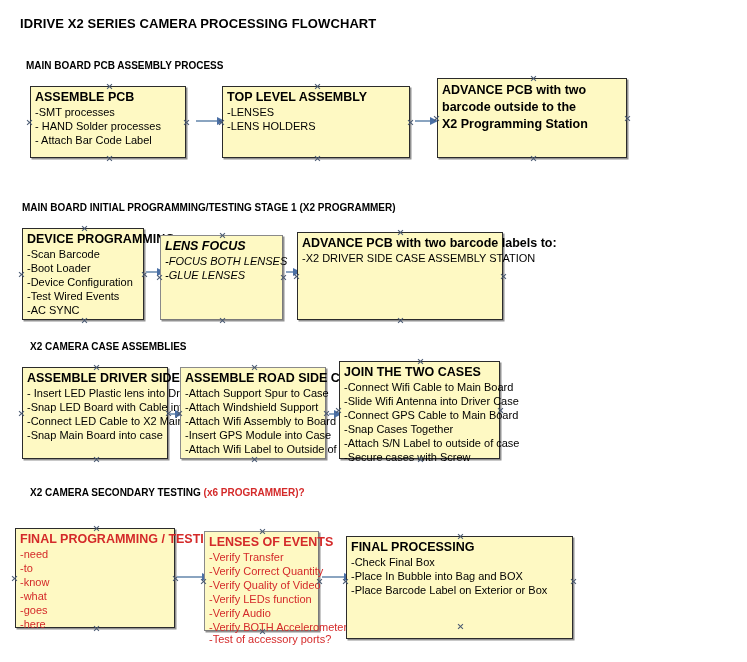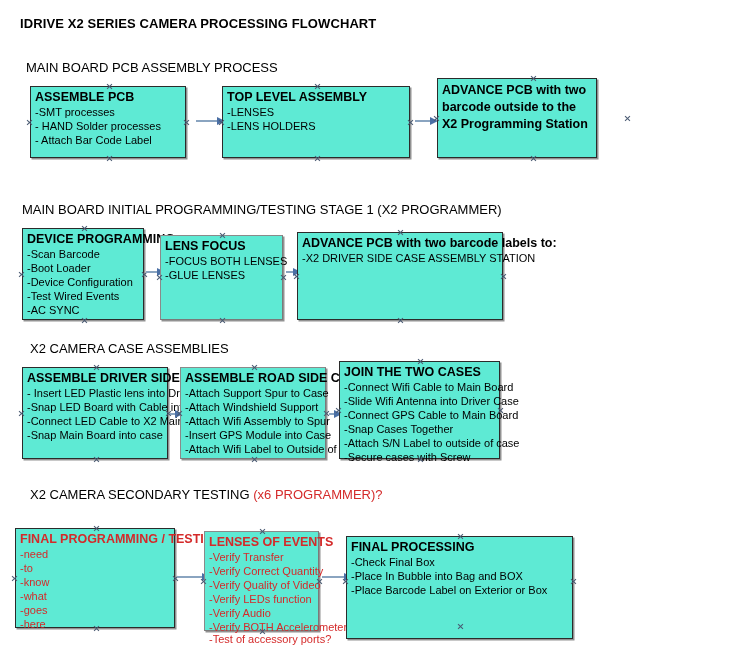--- a/index.html
+++ b/index.html
@@ -26,30 +26,30 @@
     width: 747px;
     text-align: left;
     font-size: 13px;
     font-weight: bold;
     letter-spacing: 0.1px;
     white-space: nowrap;
     padding-left: 20px;
   }
   .section-head {
     position: absolute;
-    font-size: 13px;
-    font-weight: normal;
+    font-size: 10px;
+    font-weight: bold;
     white-space: nowrap;
   }
   .section-head .red {
     color: #d42a2a;
   }
   .box {
     position: absolute;
-    background: #5eead4;
+    background: #fef9c3;
     border: 1px solid #2b2b2b;
     box-sizing: border-box;
     box-shadow: 1.5px 1.5px 0 rgba(110,110,110,0.75);
     padding: 3px 4px 2px 4px;
     overflow: visible;
   }
   .box.gray-edge {
     border-color: #7a7a7a;
     border-top-color: #8a8a8a;
     border-left-color: #8a8a8a;
@@ -144,21 +144,21 @@
     <div class="box-line">-LENSES</div>
     <div class="box-line">-LENS HOLDERS</div>
     <div class="handle" style="left:91px; top:-4px;"></div>
     <div class="handle" style="left:91px; top:68px;"></div>
     <div class="handle" style="left:-5px; top:32px;"></div>
     <div class="handle" style="left:184px; top:32px;"></div>
   </div>
 
   <div class="arrow" style="left:415px; top:120px; width:16px;"></div>
 
-  <div class="box" style="left:437px; top:78px; width:160px; height:80px;">
+  <div class="box" style="left:437px; top:78px; width:190px; height:80px;">
     <div class="box-line bold">ADVANCE PCB with two</div>
     <div class="box-line bold">barcode outside to the</div>
     <div class="box-line bold"> X2 Programming Station</div>
     <div class="handle" style="left:92px; top:-4px;"></div>
     <div class="handle" style="left:92px; top:76px;"></div>
     <div class="handle" style="left:-5px; top:36px;"></div>
     <div class="handle" style="left:186px; top:36px;"></div>
   </div>
 
   <div class="section-head" style="left:22px; top:202px;">
@@ -173,21 +173,21 @@
     <div class="box-line">-Test Wired Events</div>
     <div class="box-line">-AC SYNC</div>
     <div class="handle" style="left:58px; top:-4px;"></div>
     <div class="handle" style="left:58px; top:88px;"></div>
     <div class="handle" style="left:-5px; top:42px;"></div>
     <div class="handle" style="left:118px; top:42px;"></div>
   </div>
 
   <div class="arrow" style="left:146px; top:271px; width:12px;"></div>
 
-  <div class="box gray-edge" style="left:160px; top:235px; width:123px; height:85px;">
+  <div class="box gray-edge" style="left:160px; top:235px; width:123px; height:85px;font-style:italic;">
     <div class="box-title">LENS FOCUS</div>
     <div class="box-line">-FOCUS BOTH LENSES</div>
     <div class="box-line">-GLUE LENSES</div>
     <div class="handle" style="left:58px; top:-4px;"></div>
     <div class="handle" style="left:58px; top:81px;"></div>
     <div class="handle" style="left:-5px; top:38px;"></div>
     <div class="handle" style="left:119px; top:38px;"></div>
   </div>
 
   <div class="arrow" style="left:286px; top:271px; width:8px;"></div>
@@ -216,21 +216,21 @@
     <div class="handle" style="left:-5px; top:42px;"></div>
     <div class="handle" style="left:142px; top:42px;"></div>
   </div>
 
   <div class="arrow" style="left:170px; top:413px; width:6px;"></div>
 
   <div class="box gray-edge" style="left:180px; top:367px; width:146px; height:92px;">
     <div class="box-title">ASSEMBLE ROAD SIDE CASE</div>
     <div class="box-line">-Attach Support Spur to Case</div>
     <div class="box-line">-Attach Windshield Support</div>
-    <div class="box-line">-Attach Wifi Assembly to Spur</div>
+    <div class="box-line">-Attach Wifi Assembly to Board</div>
     <div class="box-line">-Insert GPS Module into Case</div>
     <div class="box-line">-Attach Wifi Label to Outside of Case</div>
     <div class="handle" style="left:70px; top:-4px;"></div>
     <div class="handle" style="left:70px; top:88px;"></div>
     <div class="handle" style="left:-5px; top:42px;"></div>
     <div class="handle" style="left:142px; top:42px;"></div>
   </div>
 
   <div class="arrow" style="left:329px; top:413px; width:6px;"></div>
 

